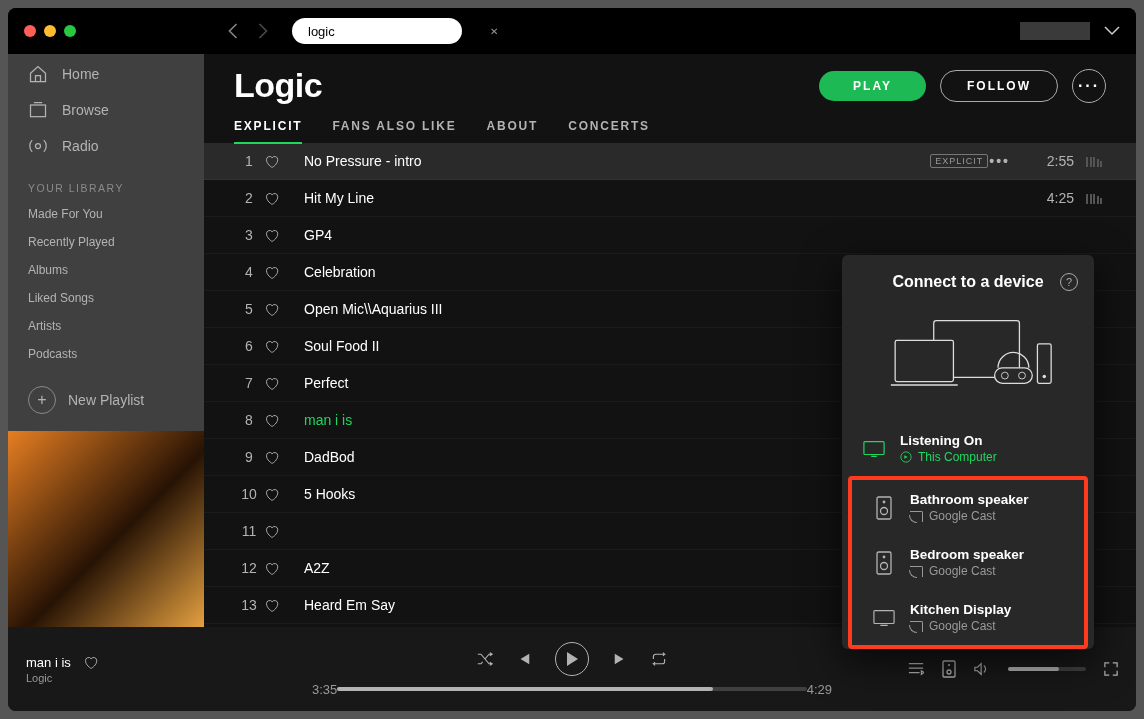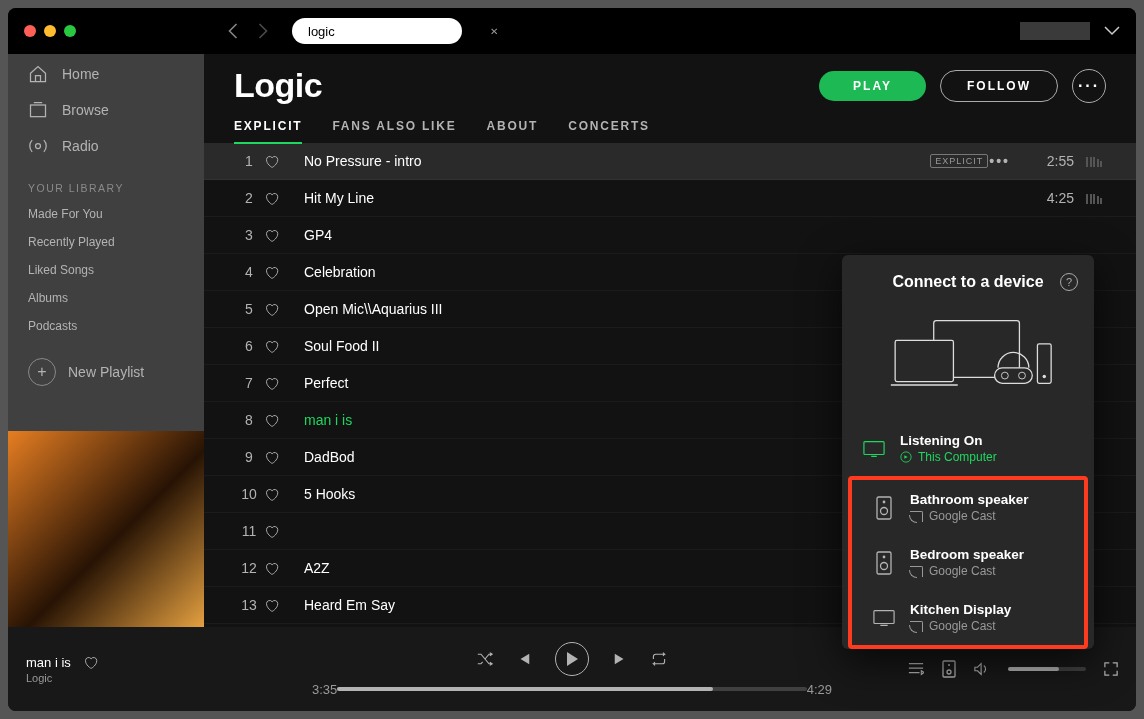--- a/index.html
+++ b/index.html
@@ -138,22 +138,23 @@
         <svg width="20" height="20" viewBox="0 0 24 24">
               <circle cx="12" cy="12" r="3" stroke="#b3b3b3" stroke-width="1.5" fill="none"></circle>
               <path d="M5 5a10 10 0 000 14M19 5a10 10 0 010 14" stroke="#b3b3b3" stroke-width="1.5" fill="none"></path>
             </svg>
         <span>Radio</span>
       </div>
     </div>
     <div class="side-head">YOUR LIBRARY</div>
     <div class="side-link">Made For You</div>
     <div class="side-link">Recently Played</div>
+    <div class="side-link">Albums</div>
     <div class="side-link">Liked Songs</div>
-    <div class="side-link">Albums</div>
+    <div class="side-link">Artists</div>
     <div class="side-link">Podcasts</div>
     <div class="new-pl">
       <span class="plus-circ">+</span>
       <span>New Playlist</span>
     </div>
     <div class="cover"></div>
   </div>
 
   <div class="content">
     <div class="header">

